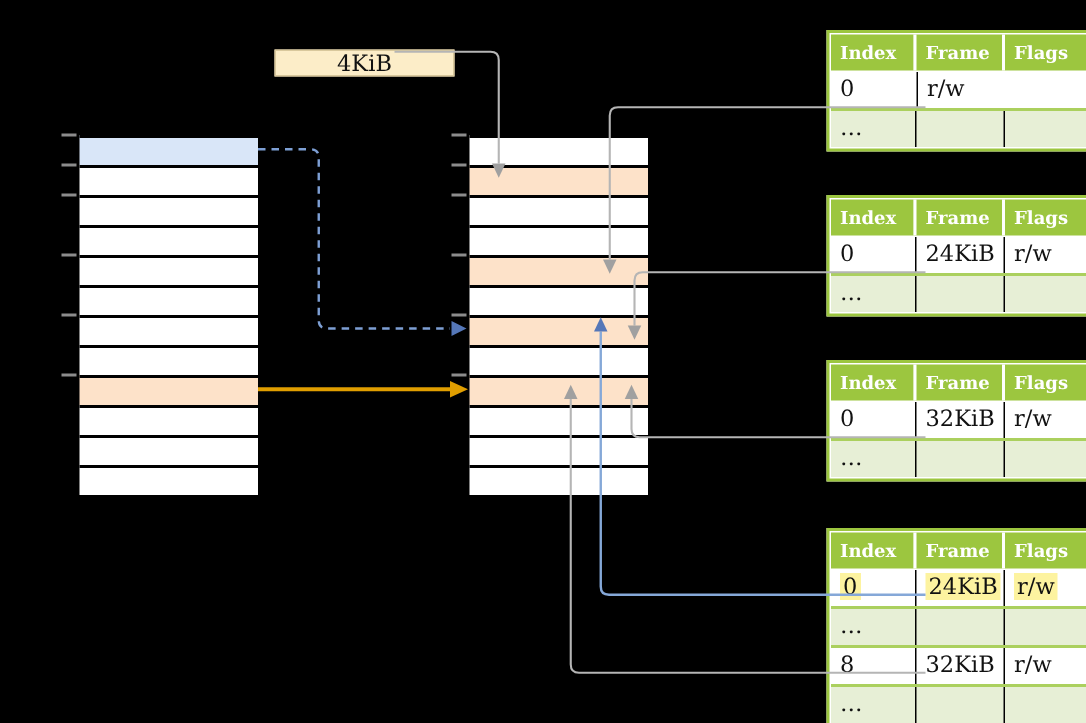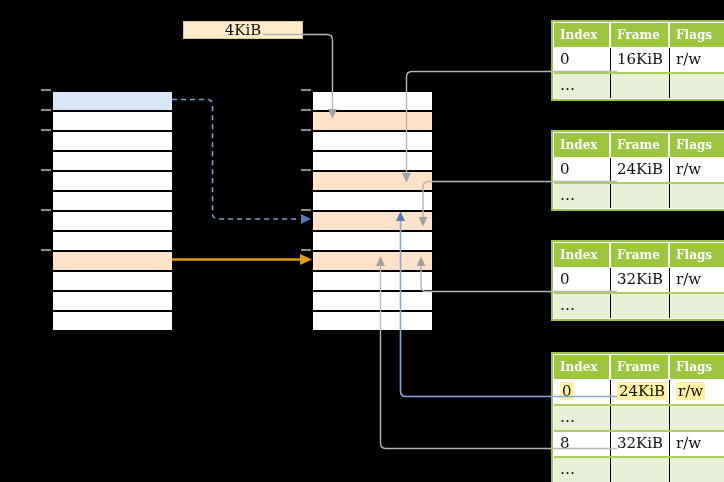--- a/index.html
+++ b/index.html
@@ -17,21 +17,21 @@
   }
   
   .memcol{position:absolute;width:119px;}
   .memrow{height:20px;border-top:2px solid #000;}
   .memrow.white{background:var(--cell-white);}
   .memrow.peach{background:var(--peach);}
   .memrow.blue{background:var(--blue-cell);}
   .tick{position:absolute;width:10px;height:2px;background:var(--tick);}
   
   .label-box{
-    position:absolute;left:183px;top:21px;width:120px;height:18px;
+    position:absolute;left:183px;top:33px;width:120px;height:18px;
     background:var(--cream);border:1px solid #d9c89c;
     text-align:center;font-size:15px;line-height:16px;color:#111;
   }
   
   .ptable{
     position:absolute;left:551px;width:182px;background:#fff;
     border:2px solid var(--green-border);padding:1px;
   }
   .trow{display:flex;}
   .trow.head{height:25px;border-bottom:1px solid #fff;}
@@ -111,21 +111,20 @@
 
 <div id="tables">
     <div class="ptable" style="top: 20px;">
       <div class="trow head">
         <div class="hcell c0">Index</div>
         <div class="hcell c1">Frame</div>
         <div class="hcell c2">Flags</div>
       </div>
       <div class="trow body white">
         <div class="bcell c0">0</div>
-        <div class="bcell c1">16KiB</div>
         <div class="bcell c2">r/w</div>
       </div>
       <div class="trow body green">
         <div class="bcell c0">…</div>
         <div class="bcell c1"></div>
         <div class="bcell c2"></div>
       </div>
     </div>
     <div class="ptable" style="top: 130px;">
       <div class="trow head">

